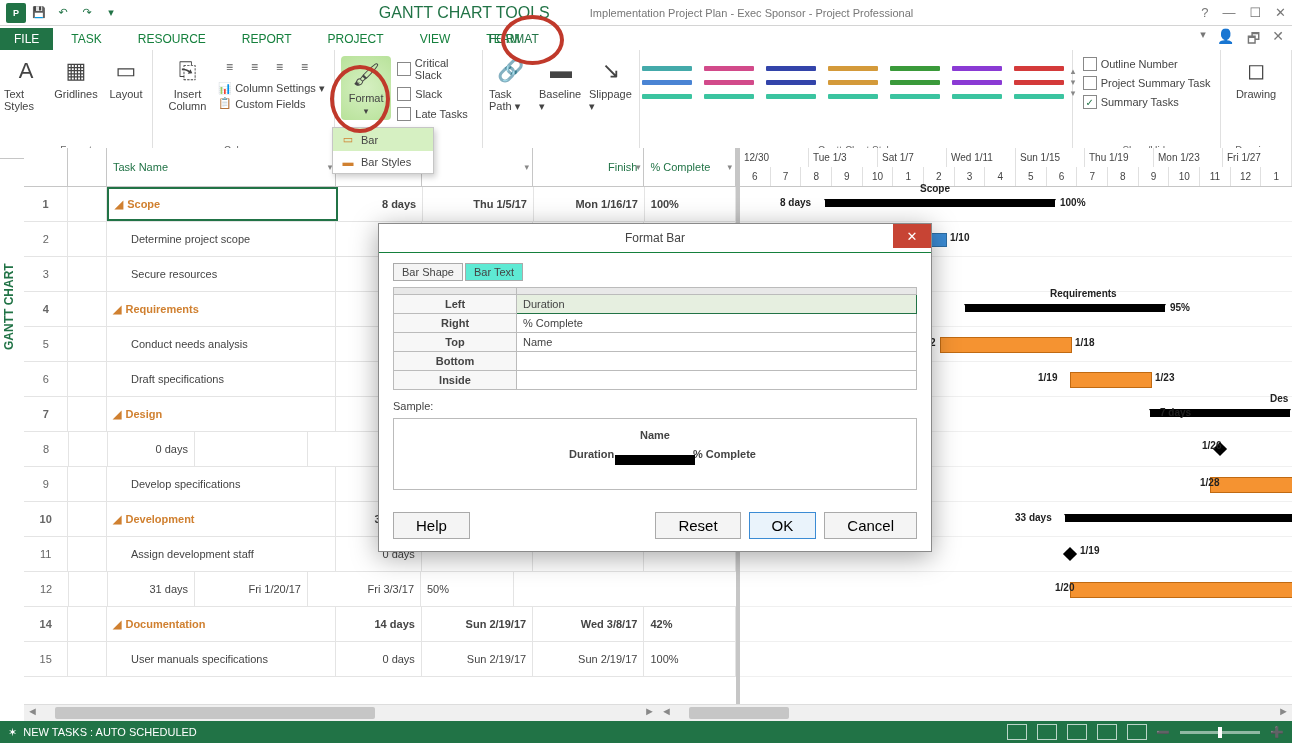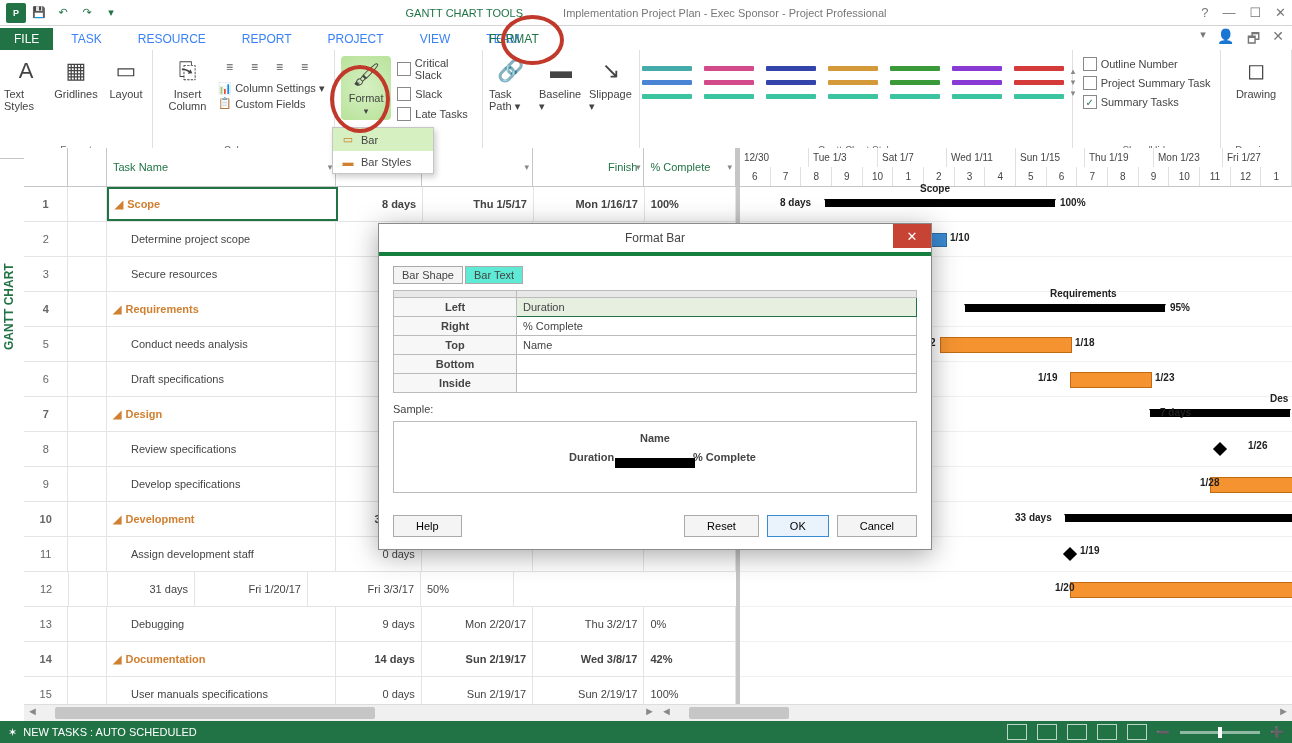--- a/index.html
+++ b/index.html
@@ -1,24 +1,24 @@
 <!DOCTYPE html>
 <html><head>
 <meta charset="utf-8">
 <style>
 html,body{margin:0;padding:0;font-family:"Segoe UI",Arial,sans-serif;font-size:11px;color:#444;background:#fff;width:1292px;height:743px;overflow:hidden;position:relative}
 .titlebar{height:25px;background:#fff;display:flex;align-items:center;border-bottom:1px solid #d4d4d4;position:relative}
 .qat{display:flex;align-items:center;gap:2px;padding:0 6px}
 .qat-icon{width:22px;height:22px;display:flex;align-items:center;justify-content:center;color:#217346}
 .app-icon{width:20px;height:20px;background:#217346;color:#fff;font-size:9px;font-weight:bold;display:flex;align-items:center;justify-content:center;border-radius:2px}
 .title-center{position:absolute;left:50%;transform:translateX(-50%);display:flex;align-items:center;gap:40px;color:#777}
-.tool-tab-label{color:#217346;font-size:11px}
+.tool-tab-label{color:#217346;font-size:16px}
 .window-controls{position:absolute;right:6px;display:flex;gap:14px;color:#777;font-size:13px}
 .tabs-row{height:24px;display:flex;align-items:flex-end;position:relative}
-.tab{padding:4px 18px;font-size:12px;color:#3b82f6;cursor:default}
+.tab{padding:4px 18px;font-size:12px;color:#15803d;cursor:default}
 .tab.file{background:#217346;color:#fff;padding:4px 14px}
 .tab.active{color:#217346;position:relative}
 .tab.active::after{content:"";position:absolute;left:10px;right:10px;bottom:-1px;height:2px}
 .format-tab-wrap{position:absolute;left:467px}
 .format-tab{color:#217346;padding:4px 22px;font-size:12px}
 .account-icons{position:absolute;right:8px;top:2px;display:flex;gap:12px;color:#777;font-size:14px}
 .ribbon{height:108px;border-bottom:1px solid #c6c6c6;display:flex;background:#fff;position:relative}
 .ribbon-group{border-right:1px solid #e0e0e0;padding:2px 6px 0;display:flex;flex-direction:column;align-items:center;position:relative}
 .ribbon-group-label{font-size:10px;color:#666;text-align:center;position:absolute;bottom:0;left:0;right:0;padding:2px 0}
 .ribbon-body{flex:1;display:flex;align-items:flex-start;gap:6px;padding-top:4px}
@@ -58,36 +58,36 @@
 .gantt-body{position:relative}
 .grow{height:34px;border-bottom:1px solid #f0f0f0;position:relative}
 .sum-bar{position:absolute;height:8px;background:#000;top:12px}
 .sum-bar::before,.sum-bar::after{content:"";position:absolute;top:0;width:0;height:0;border-left:5px solid transparent;border-right:5px solid transparent;border-top:8px solid #000}
 .sum-bar::before{left:-1px}.sum-bar::after{right:-1px}
 .task-bar{position:absolute;height:12px;top:11px;background:#3b8bd4;border:1px solid #2d6da3}
 .task-bar.orange{background:#f59331;border-color:#c06a12;height:14px;top:10px}
 .bar-label{position:absolute;font-size:10px;font-weight:bold;color:#222;white-space:nowrap}
 .milestone{position:absolute;width:10px;height:10px;background:#000;transform:rotate(45deg);top:12px}
 .dialog{position:absolute;left:378px;top:223px;width:552px;background:#fff;border:1px solid #8a8a8a;box-shadow:0 5px 25px rgba(0,0,0,.35);z-index:60}
-.dlg-title{height:28px;display:flex;align-items:center;justify-content:center;font-size:12px;color:#444;position:relative;border-bottom:4px solid #15803d}
+.dlg-title{height:28px;display:flex;align-items:center;justify-content:center;font-size:12px;color:#444;position:relative;border-bottom:1px solid #15803d}
 .dlg-close{position:absolute;right:0;top:0;width:38px;height:24px;background:#c74434;color:#fff;display:flex;align-items:center;justify-content:center;font-size:13px}
 .dlg-body{padding:10px 14px}
 .dlg-tabs{display:flex;gap:2px;margin-bottom:6px}
 .dlg-tab{padding:2px 8px;border:1px solid #aaa;font-size:11px;background:#5eead4}
 .dlg-tab.inactive{border-bottom:1px solid #aaa;background:#f4f4f4}
 .bt-table{border:1px solid #999;width:100%;border-collapse:collapse;font-size:11px}
 .bt-table td{border:1px solid #bbb;padding:3px 6px}
 .bt-left{width:110px;text-align:center;background:#f7f7f7;font-weight:600}
 .bt-right{background:#fff}
 .bt-right.sel{background:#e6efe0;border:1px solid #217346}
 .sample-box{border:1px solid #bbb;height:70px;margin-top:6px;position:relative;display:flex;align-items:center;justify-content:center}
 .sample-bar{height:10px;width:80px;background:#000;position:relative;top:6px}
 .sample-lbl{position:absolute;font-size:11px;font-weight:bold}
 .dlg-buttons{display:flex;justify-content:space-between;padding:12px 14px}
-.dlg-btn{padding:4px 22px;border:1px solid #aaa;background:#f4f4f4;font-size:11px}
+.dlg-btn{padding:4px 22px;border:1px solid #aaa;background:#f4f4f4;font-size:15px}
 .dlg-btn.primary{border:1px solid #3b8bd4;background:#eaf3fb}
 .statusbar{position:absolute;bottom:0;left:0;right:0;height:22px;background:#217346;color:#fff;display:flex;align-items:center;font-size:11px;padding:0 8px;justify-content:space-between}
 .sb-right{display:flex;gap:10px;align-items:center}
 .sb-ic{width:18px;height:14px;border:1px solid rgba(255,255,255,.7)}
 .hscroll{position:absolute;bottom:22px;left:24px;right:0;height:16px;background:#f0f0f0;border-top:1px solid #ddd;display:flex}
 .hscroll-track{flex:1;position:relative;margin:2px 14px}
 .hscroll-thumb{position:absolute;height:12px;background:#c6c6c6;border-radius:2px}
 .gantt-style-gallery{display:flex;gap:2px;padding:4px}
 .gsi{width:50px;height:42px;border:1px solid transparent;display:flex;flex-direction:column;justify-content:space-around;padding:4px}
 .gsi .ln{height:5px;border-radius:1px}
@@ -406,23 +406,20 @@
             <span class="summary" style="">Design</span>
           </div>
           <div class="gc durcol">7 days</div>
           <div class="gc stcol"></div>
           <div class="gc fncol"></div>
           <div class="gc pccol"></div>
         </div>
         <div class="gr">
           <div class="gc rownum">8</div>
           <div class="gc iconcol"></div>
-          <div class="gc taskcol">
-            <span class="" style="padding-left:18px">Review specifications</span>
-          </div>
           <div class="gc durcol">0 days</div>
           <div class="gc stcol"></div>
           <div class="gc fncol"></div>
           <div class="gc pccol"></div>
         </div>
         <div class="gr">
           <div class="gc rownum">9</div>
           <div class="gc iconcol"></div>
           <div class="gc taskcol">
             <span class="" style="padding-left:18px">Develop specifications</span>
@@ -455,31 +452,20 @@
           <div class="gc fncol"></div>
           <div class="gc pccol"></div>
         </div>
         <div class="gr">
           <div class="gc rownum">12</div>
           <div class="gc iconcol"></div>
           <div class="gc durcol">31 days</div>
           <div class="gc stcol">Fri 1/20/17</div>
           <div class="gc fncol">Fri 3/3/17</div>
           <div class="gc pccol">50%</div>
-        </div>
-        <div class="gr">
-          <div class="gc rownum">13</div>
-          <div class="gc iconcol"></div>
-          <div class="gc taskcol">
-            <span class="" style="padding-left:18px">Debugging</span>
-          </div>
-          <div class="gc durcol">9 days</div>
-          <div class="gc stcol">Mon 2/20/17</div>
-          <div class="gc fncol">Thu 3/2/17</div>
-          <div class="gc pccol">0%</div>
         </div>
         <div class="gr summary-row">
           <div class="gc rownum">14</div>
           <div class="gc iconcol"></div>
           <div class="gc taskcol">
             <span style="color:#d08030;margin-right:4px">◢</span>
             <span class="summary" style="">Documentation</span>
           </div>
           <div class="gc durcol">14 days</div>
           <div class="gc stcol">Sun 2/19/17</div>
@@ -559,21 +545,21 @@
           <span class="bar-label" style="left: 298px; top: 10px;">1/19</span>
           <span class="bar-label" style="left: 415px; top: 10px;">1/23</span>
         </div>
         <div class="grow">
           <div class="sum-bar" style="left: 410px; width: 140px;"></div>
           <span class="bar-label" style="left: 420px; top: 10px;">7 days</span>
           <span class="bar-label" style="left: 530px; top: -4px;">Des</span>
         </div>
         <div class="grow">
           <div class="milestone" style="left: 475px;"></div>
-          <span class="bar-label" style="left: 508px; top: 8px; text-align: center;">1/26</span>
+          <span class="bar-label" style="left: 462px; top: 8px; text-align: center;">1/26</span>
         </div>
         <div class="grow">
           <div class="task-bar orange" style="left: 470px; width: 90px;"></div>
           <span class="bar-label" style="left: 460px; top: 10px;">1/28</span>
         </div>
         <div class="grow">
           <div class="sum-bar" style="left: 325px; width: 230px;"></div>
           <span class="bar-label" style="left: 275px; top: 10px;">33 days</span>
         </div>
         <div class="grow">

